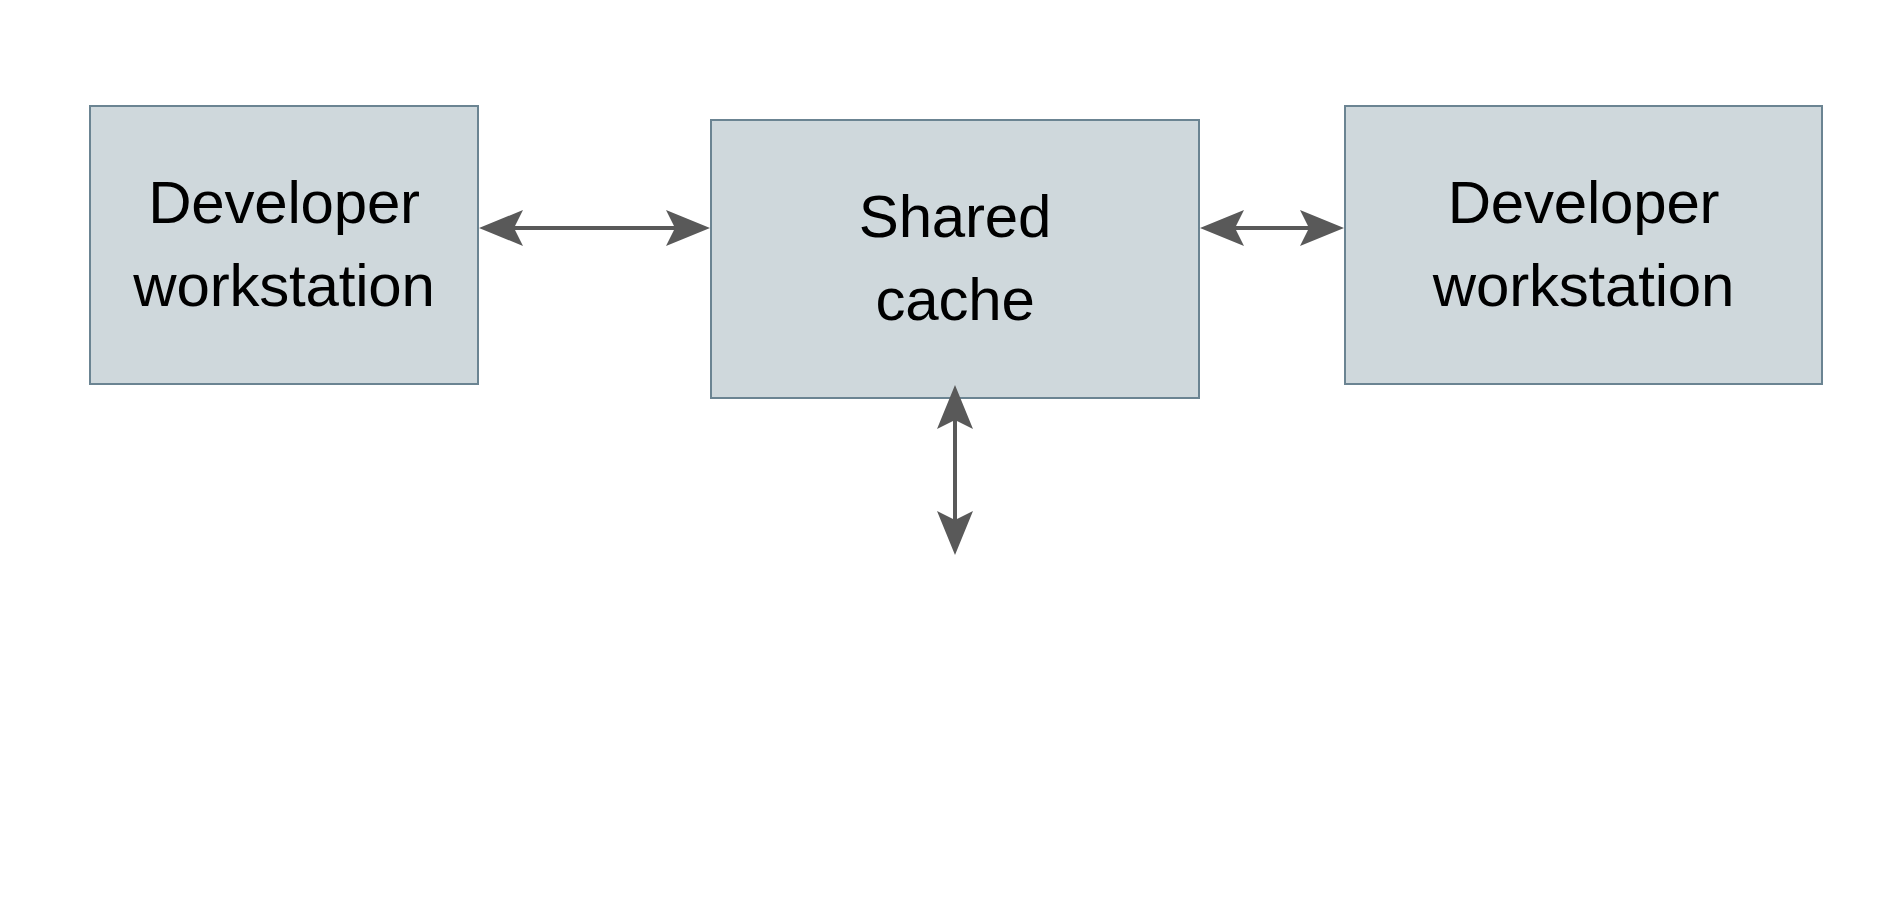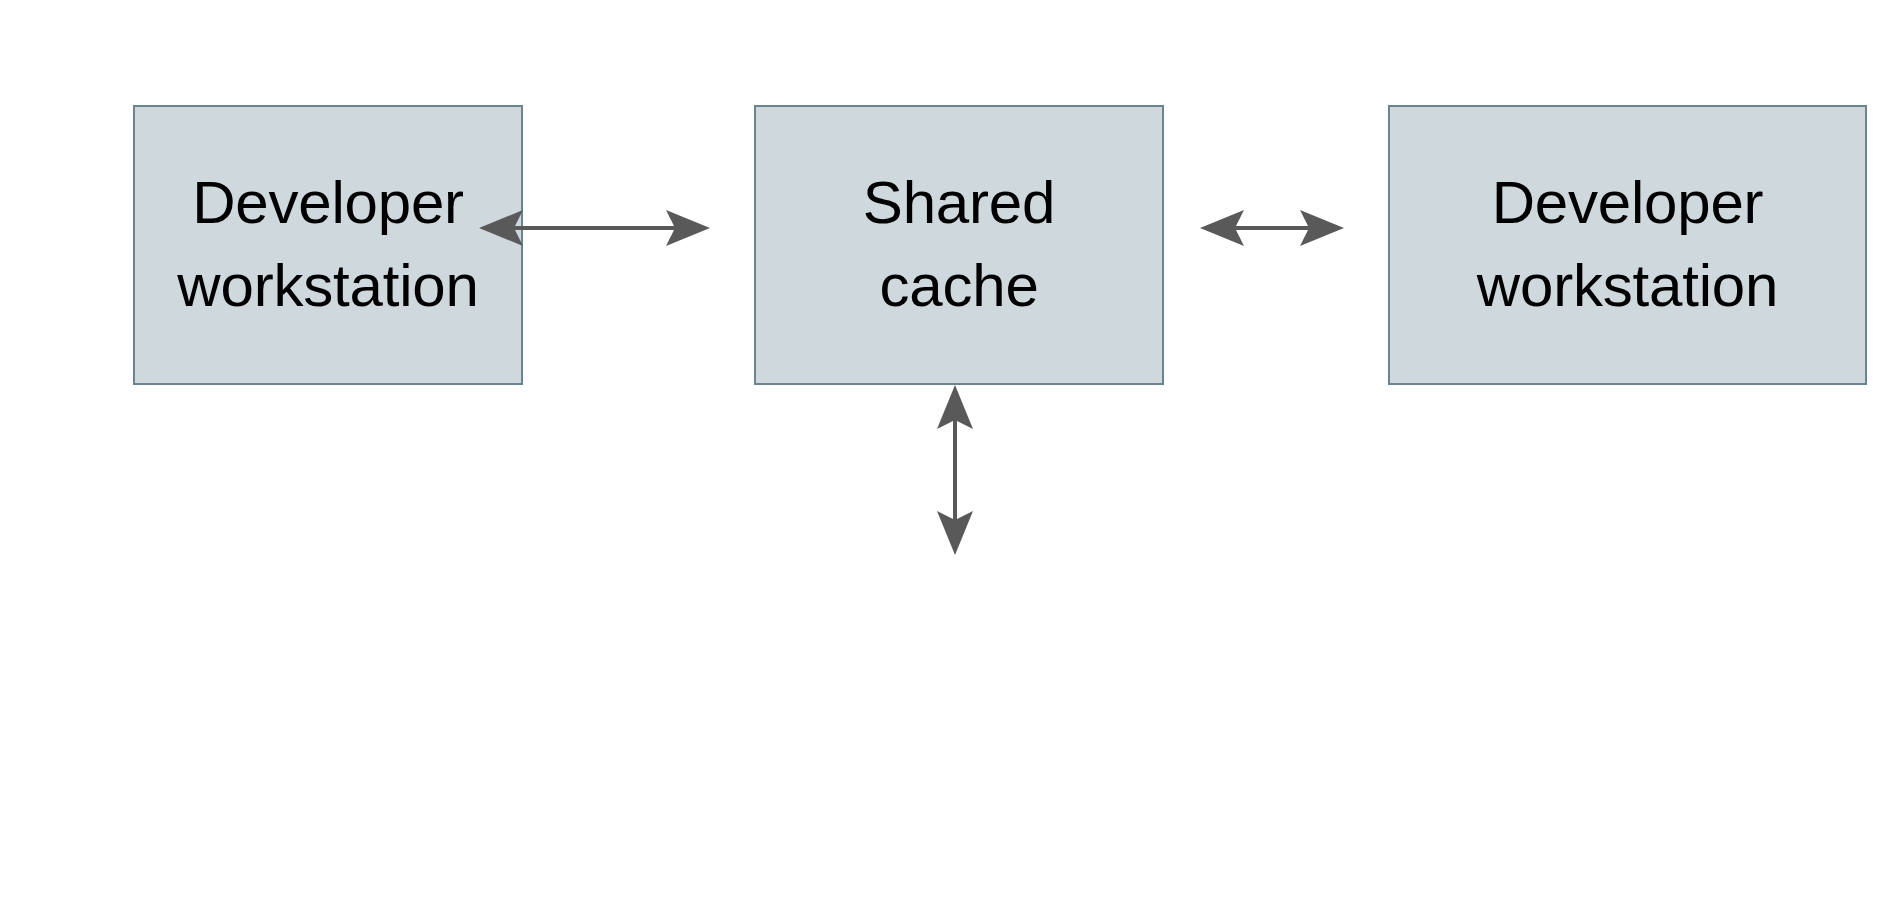--- a/index.html
+++ b/index.html
@@ -19,21 +19,20 @@
   }
   .node-box {
     position: absolute;
     box-sizing: border-box;
     background: #cfd8dc;
     border: 2px solid #6b8492;
     display: flex;
     align-items: center;
     justify-content: center;
     text-align: center;
-    margin-left: 44px;
   }
   .node-label {
     font-family: "Liberation Sans", sans-serif;
     font-size: 60px;
     line-height: 1.38;
     color: #000000;
     font-weight: 400;
     letter-spacing: -0.2px;
     white-space: pre-line;
     padding: 0 6px;
@@ -50,21 +49,21 @@
 </head>
 <body>
 
 <div id="diagram-canvas">
 
   <div class="node-box" style="left:89px; top:105px; width:390px; height:280px;">
     <span class="node-label">Developer
 workstation</span>
   </div>
 
-  <div class="node-box" style="left:710px; top:105px; width:410px; height:280px;">
+  <div class="node-box" style="left:710px; top:119px; width:490px; height:280px;">
     <span class="node-label">Shared
 cache</span>
   </div>
 
   <div class="node-box" style="left:1344px; top:105px; width:479px; height:280px;">
     <span class="node-label">Developer
 workstation</span>
   </div>
 
 

